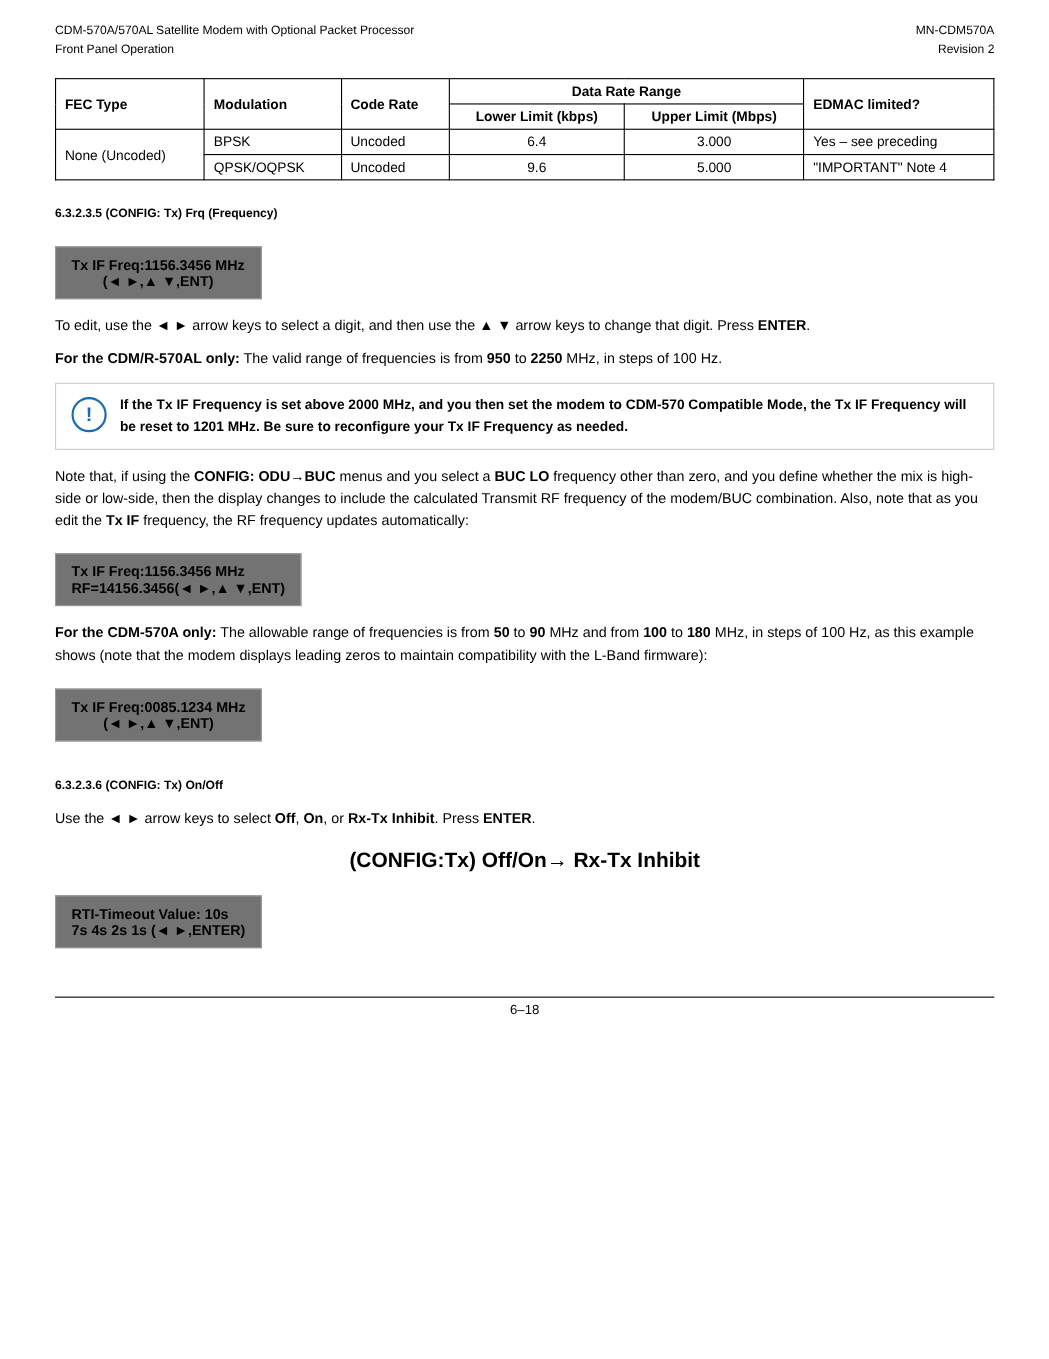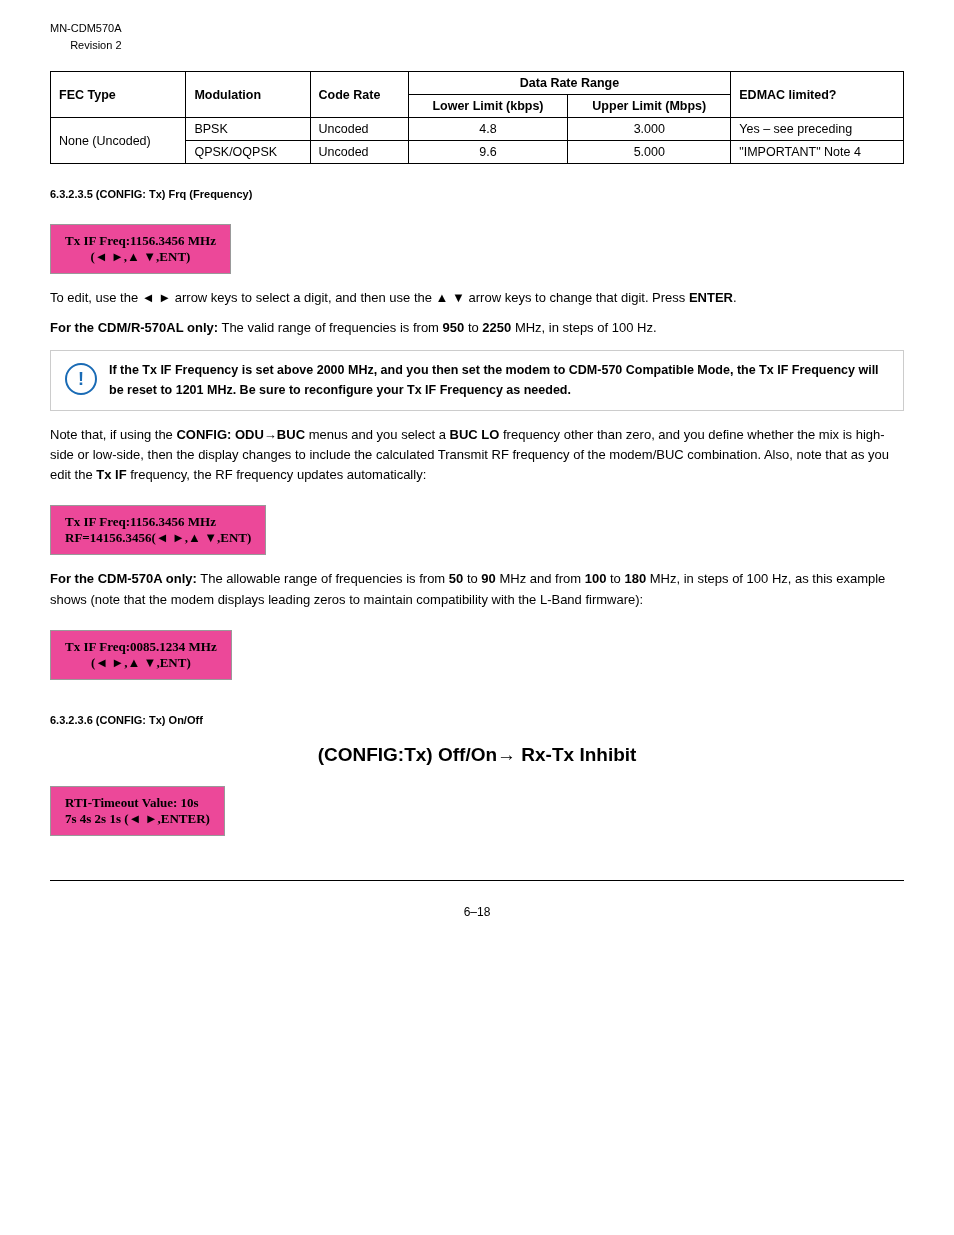--- a/index.html
+++ b/index.html
@@ -43,23 +43,23 @@
     
     .section-heading {
       font-size: 11px;
       font-weight: bold;
       margin-bottom: 14px;
       margin-top: 4px;
     }
 
     
     .code-box {
-      background: #ec4899;
+      background: #737373;
       border: 1px solid #999;
-      font-family: Liberation Serif, serif;
+      font-family: Liberation Sans, sans-serif;
       font-size: 13px;
       font-weight: bold;
       padding: 8px 14px;
       display: inline-block;
       margin: 10px 0 14px 0;
     }
 
     
     p {
       margin-bottom: 10px;
@@ -100,31 +100,35 @@
       font-size: 19px;
       font-weight: bold;
       text-align: center;
       margin: 18px 0 10px 0;
     }
 
     
     .footer {
       border-top: 1px solid #000;
       margin-top: 30px;
-      padding-top: 24px;
+      padding-top: 4px;
       text-align: center;
       font-size: 12px;
     }
 
     .bold { font-weight: bold; }
   </style>
 </head>
 <body>
 
 <div class="header">
+  <div>
+    <div>CDM-570A/570AL Satellite Modem with Optional Packet Processor</div>
+    <div>Front Panel Operation</div>
+  </div>
   <div style="text-align:right;">
     <div>MN-CDM570A</div>
     <div>Revision 2</div>
   </div>
 </div>
 
 <table>
   <thead>
     <tr>
       <th rowspan="2">FEC Type</th>
@@ -136,21 +140,21 @@
     <tr>
       <th class="th-center">Lower Limit (kbps)</th>
       <th class="th-center">Upper Limit (Mbps)</th>
     </tr>
   </thead>
   <tbody id="table-body">
   <tr>
         <td rowspan="2">None (Uncoded)</td>
         <td>BPSK</td>
         <td>Uncoded</td>
-        <td class="td-center">4.8</td>
+        <td class="td-center">6.4</td>
         <td class="td-center">3.000</td>
         <td>Yes – see preceding</td>
       </tr>
       <tr>
         <td>QPSK/OQPSK</td>
         <td>Uncoded</td>
         <td class="td-center">9.6</td>
         <td class="td-center">5.000</td>
         <td>"IMPORTANT" Note 4</td>
       </tr>
@@ -196,20 +200,23 @@
   <div class="code-box">
     <div>Tx IF Freq:0085.1234 MHz</div>
     <div style="text-align:center;">     (◄ ►,▲ ▼,ENT)</div>
   </div>
 </div>
 
 <div style="margin-top: 20px;">
   <div class="section-heading">6.3.2.3.6   (CONFIG: Tx) On/Off</div>
 
 
+  <p>
+    Use the ◄ ► arrow keys to select <span class="bold">Off</span>, <span class="bold">On</span>, or <span class="bold">Rx-Tx Inhibit</span>. Press <span class="bold">ENTER</span>.
+  </p>
 
   <div class="sub-heading">(CONFIG:Tx) Off/On→ Rx-Tx Inhibit</div>
 
   <div class="code-box">
     <div>RTI-Timeout Value: 10s</div>
     <div>7s 4s 2s 1s (◄ ►,ENTER)</div>
   </div>
 </div>
 
 <div class="footer">

